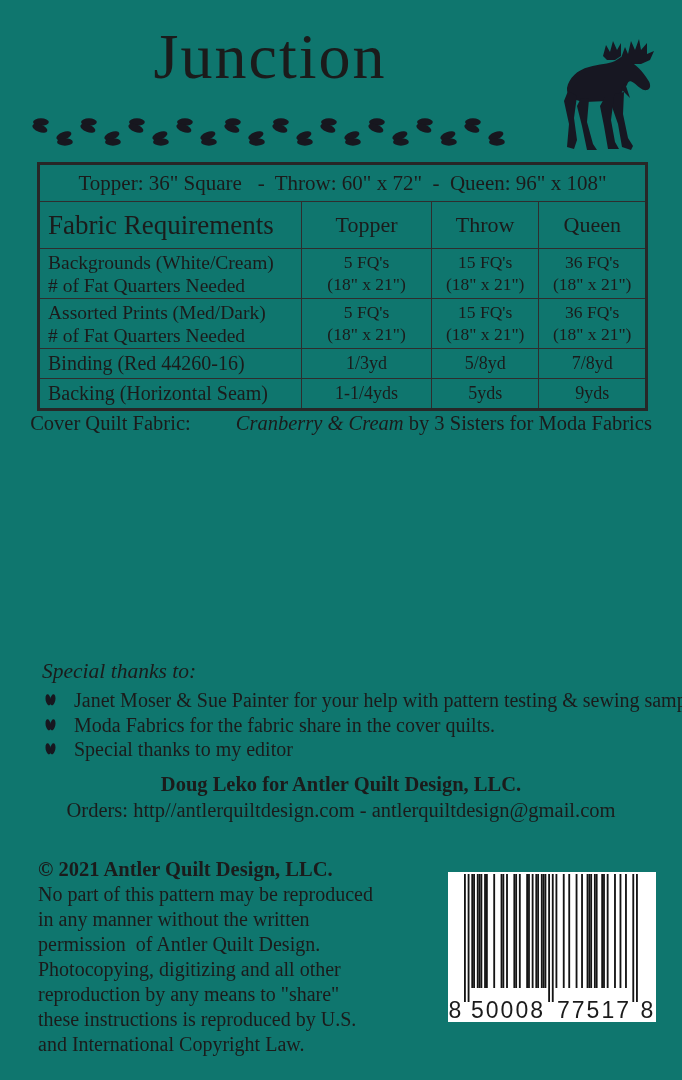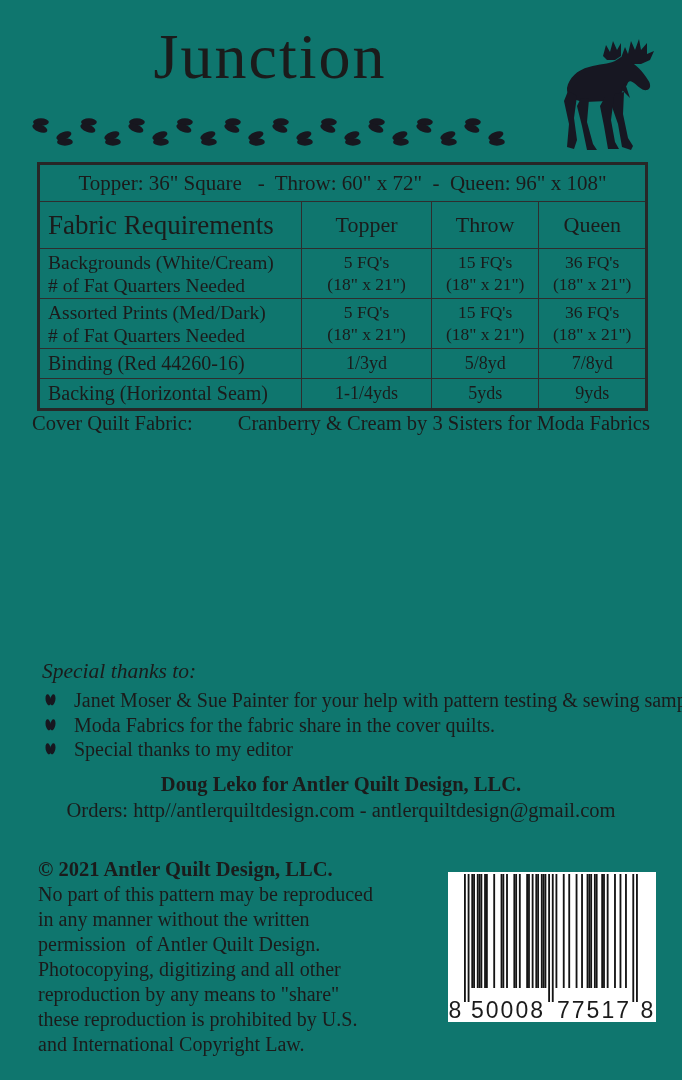--- a/index.html
+++ b/index.html
@@ -56,21 +56,21 @@
   tr.frow td.val{font-size:17.5px;line-height:1.22;text-align:center;}
   tr.frow.double td{height:47px;}
   tr.frow.single td{height:27px;}
   tr.frow.single td.lbl{font-size:20px;}
   tr.frow.single td.val{font-size:18px;}
   
   .cover{
     position:absolute;top:412px;left:0;width:682px;
     text-align:center;font-size:20.5px;
   }
-  .cover .it{margin-left:40px;}
+  .cover .it{font-style:italic;margin-left:40px;}
   
   .thanks{position:absolute;top:659px;left:42px;width:632px;}
   .thanks h3{
     margin:0 0 5px 0;font-size:21.5px;font-weight:400;font-style:italic;
   }
   .thanks .item{display:flex;align-items:flex-start;height:24.5px;}
   .thanks .item .hoof{flex:0 0 30px;padding-top:3px;padding-left:2px;}
   .thanks .item .hoof svg{width:13px;height:17px;}
   .thanks .item .txt{font-size:20px;white-space:pre;}
   
@@ -385,21 +385,21 @@
     <div class="l2">Orders: http//antlerquiltdesign.com - antlerquiltdesign@gmail.com</div>
   </div>
 
   <div class="copyright">
     <div class="head">© 2021 Antler Quilt Design, LLC.</div>
     <div class="line">No part of this pattern may be reproduced</div>
     <div class="line">in any manner without the written</div>
     <div class="line">permission  of Antler Quilt Design.</div>
     <div class="line">Photocopying, digitizing and all other</div>
     <div class="line">reproduction by any means to "share"</div>
-    <div class="line">these reproduction is prohibited by U.S.</div>
+    <div class="line">these instructions is reproduced by U.S.</div>
     <div class="line">and International Copyright Law.</div>
   </div>
 
   <div class="barcode">
     <svg width="208" height="150" viewBox="0 0 208 150">
       <g id="bc-bars" fill="#141414">
           <rect x="16.00" y="2" width="1.83" height="128"></rect>
           <rect x="19.66" y="2" width="1.83" height="128"></rect>
           <rect x="23.32" y="2" width="1.83" height="114"></rect>
           <rect x="25.15" y="2" width="1.83" height="114"></rect>

